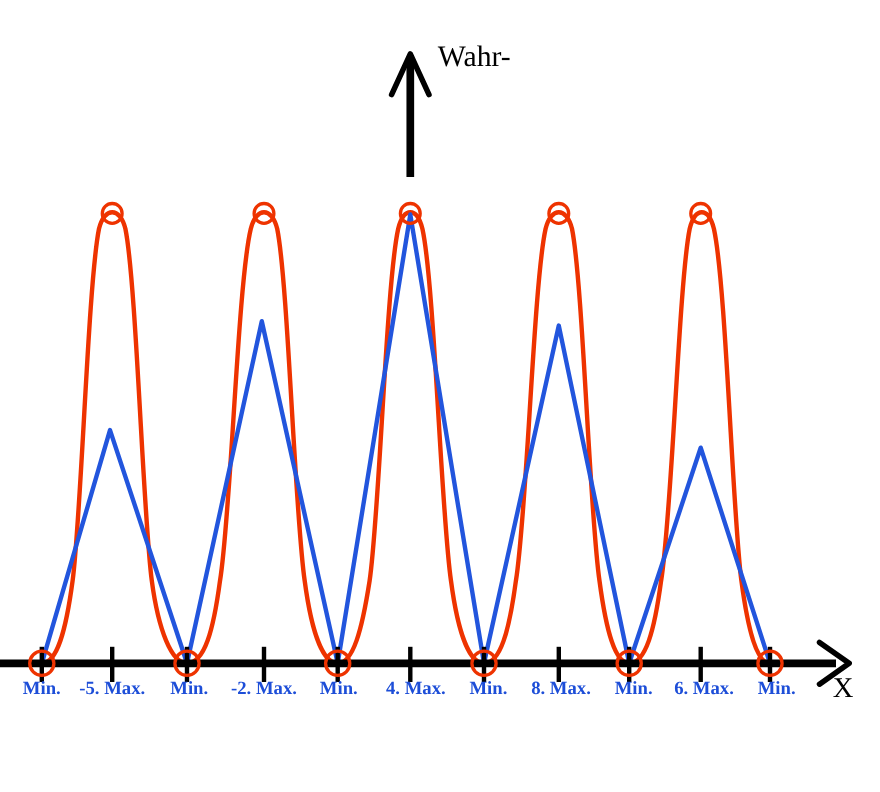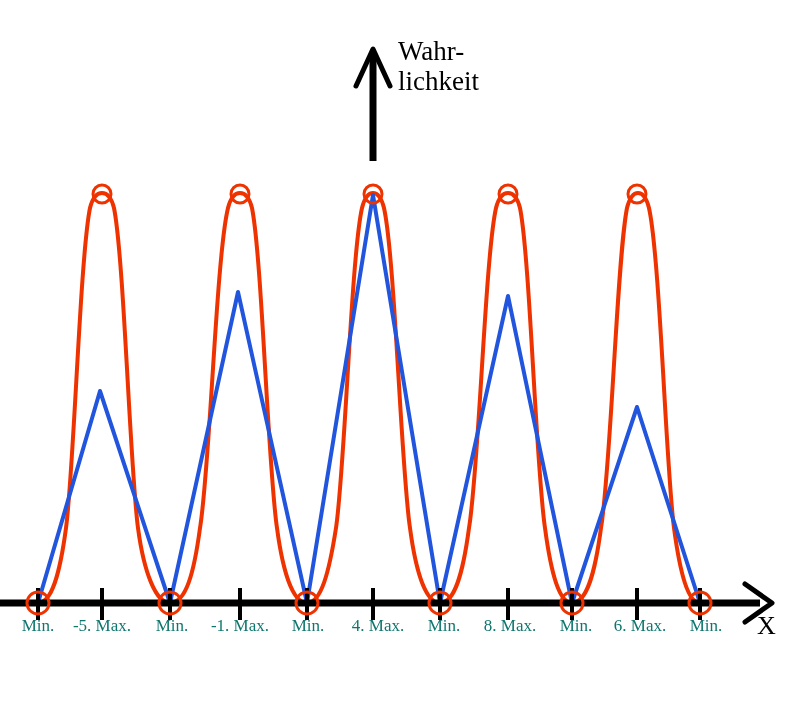--- a/index.html
+++ b/index.html
@@ -35,25 +35,26 @@
   }
   #ylabel span{display:block;}
   #xlabel{
     left:757px;
     top:583px;
     font-size:26px;
   }
   .tick-label{
     position:absolute;
     top:588px;
-    color:#0f766e;
+    color:#1d4ed8;
     font-size:17px;
     font-family:"Liberation Serif", serif;
     white-space:nowrap;
     transform:translateX(-50%);
+    font-weight:bold;
   }
 </style>
 </head>
 <body>
 
 <div id="stage">
 
   <svg id="plot" viewBox="0 0 800 720">
 
     <g>
@@ -127,29 +128,28 @@
       <circle cx="307" cy="575" r="11" fill="none" stroke="#ee3300" stroke-width="3"></circle>
       <circle cx="440" cy="575" r="11" fill="none" stroke="#ee3300" stroke-width="3"></circle>
       <circle cx="572" cy="575" r="11" fill="none" stroke="#ee3300" stroke-width="3"></circle>
       <circle cx="700" cy="575" r="11" fill="none" stroke="#ee3300" stroke-width="3"></circle>
     </g>
   </svg>
 
   <div class="axis-label" id="ylabel">
     <span></span>
     <span>Wahr-</span>
-    <span>lichkeit</span>
   </div>
 
   <div class="axis-label" id="xlabel">X</div>
 
   <div class="tick-label" style="left:38px">Min.</div>
   <div class="tick-label" style="left:102px">-5. Max.</div>
   <div class="tick-label" style="left:172px">Min.</div>
-  <div class="tick-label" style="left:240px">-1. Max.</div>
+  <div class="tick-label" style="left:240px">-2. Max.</div>
   <div class="tick-label" style="left:308px">Min.</div>
   <div class="tick-label" style="left:378px">4. Max.</div>
   <div class="tick-label" style="left:444px">Min.</div>
   <div class="tick-label" style="left:510px">8. Max.</div>
   <div class="tick-label" style="left:576px">Min.</div>
   <div class="tick-label" style="left:640px">6. Max.</div>
   <div class="tick-label" style="left:706px">Min.</div>
 
 </div>
 

